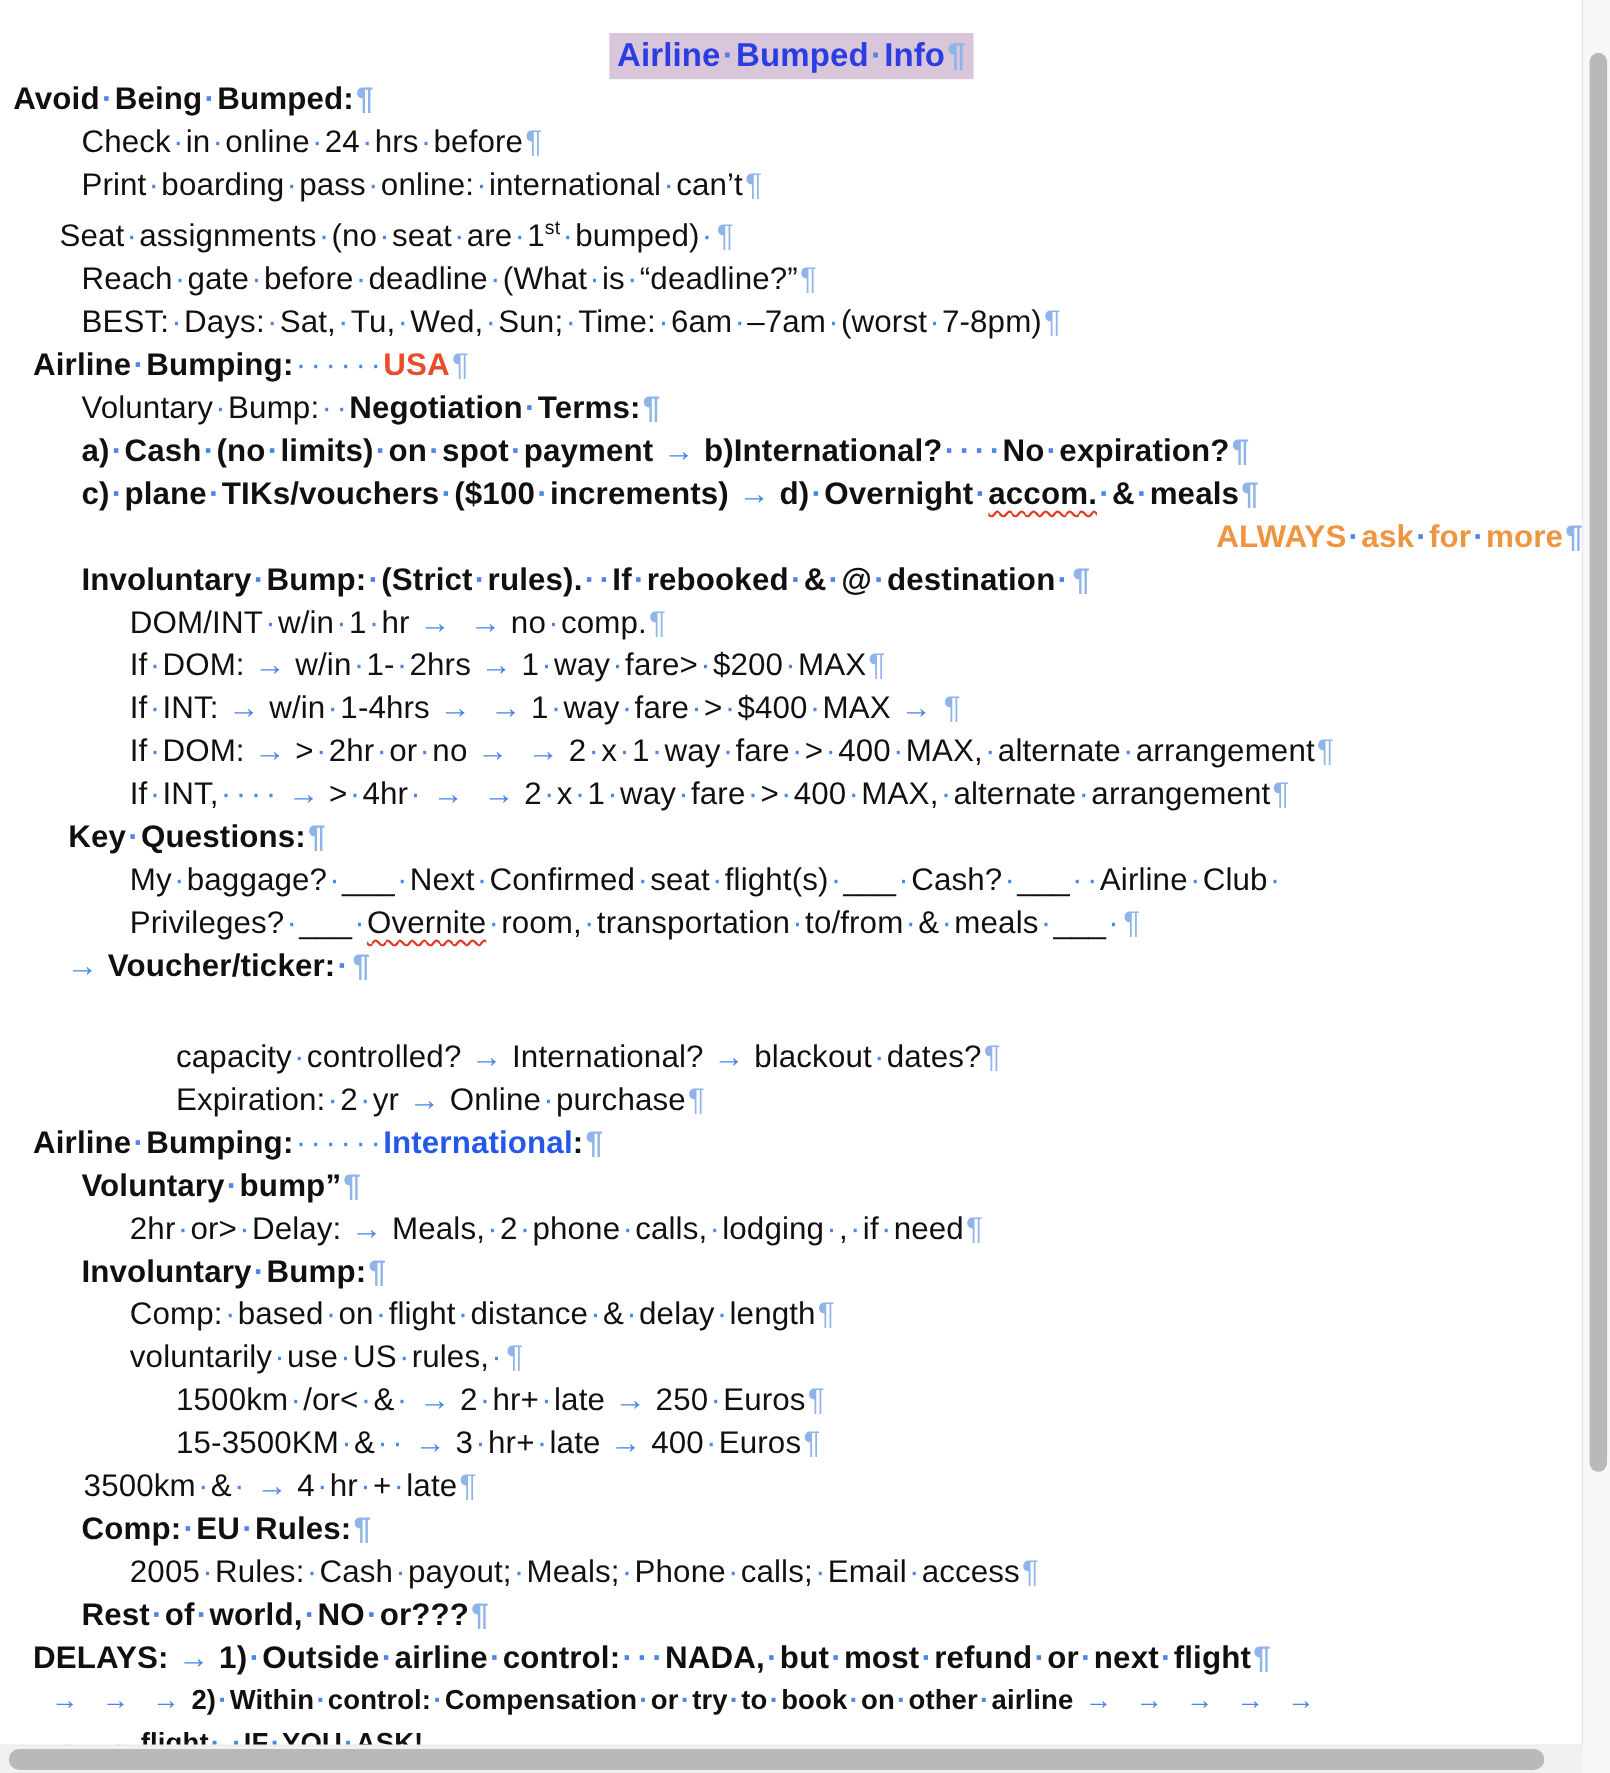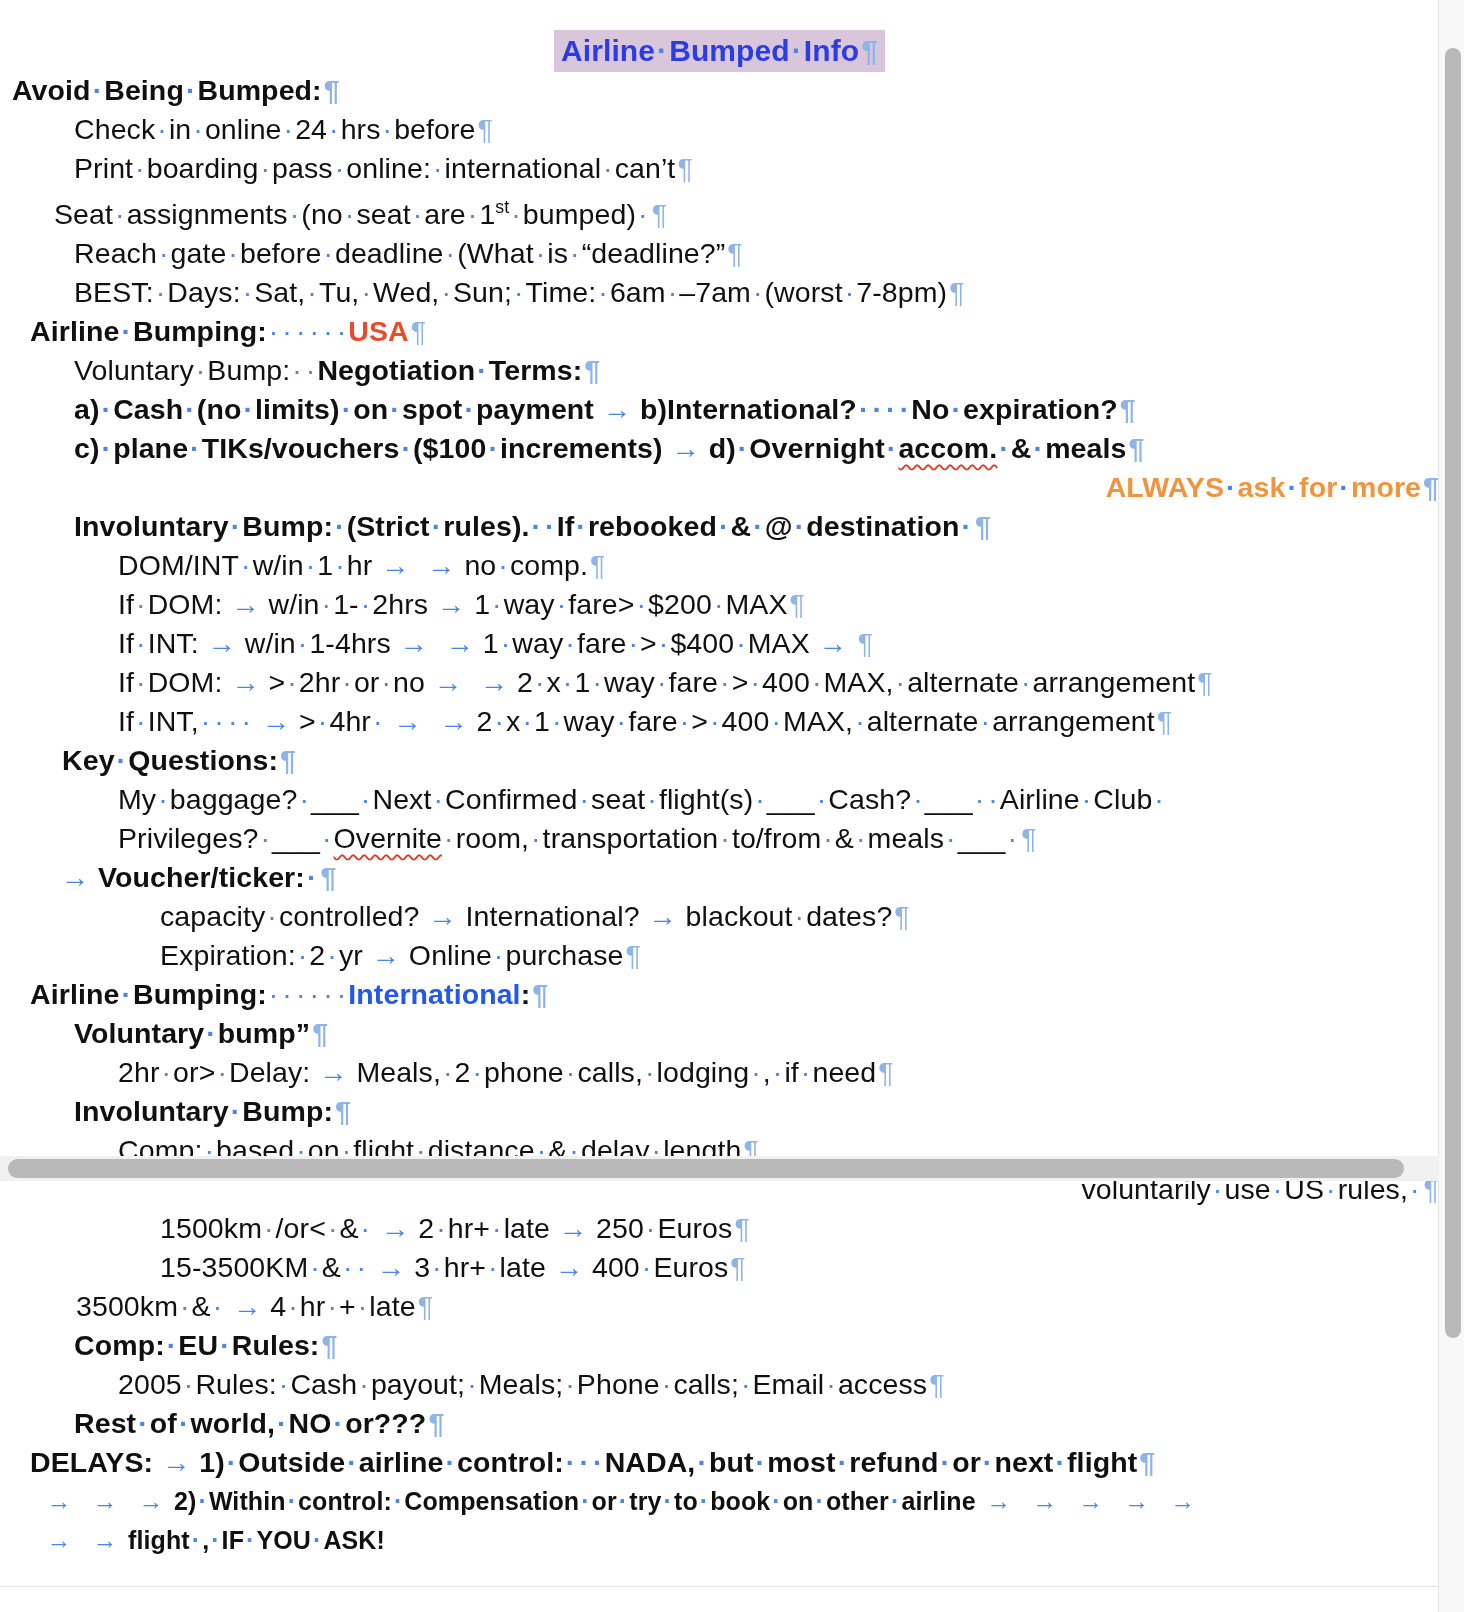--- a/index.html
+++ b/index.html
@@ -1,20 +1,20 @@
 <!DOCTYPE html>
 <html style="--title-blue: #2a3de4; --title-highlight: #d9c6da; --intl-blue: #2458e8; --red: #e84c2b; --orange: #f0953f; --mark-blue: #4a86e8; --pilcrow-blue: #8fb4ea; --squiggle-red: #e03c28;"><head>
 <meta charset="utf-8">
 <style>
   html,body{
     margin:0;padding:0;width:1464px;height:1612px;overflow:hidden;
     background:#ffffff;
     font-family:"Liberation Sans", sans-serif;
   }
-  .window{position:relative;width:1464px;height:1181px;background:#fff;}
+  .window{position:relative;width:1464px;height:1612px;background:#fff;}
   .corner-fragment{
     position:absolute;left:0;top:0;width:44px;height:15px;background:#d0d0d0;
   }
   .page{
     position:absolute;left:0;top:0;width:1439px;height:1586px;background:#fff;
     border-bottom:1px solid #e2e2e2;overflow:hidden;
   }
   .doc{padding-top:31px;}
   .line{
     font-size:28.5px;line-height:39px;color:#101010;white-space:nowrap;
@@ -84,28 +84,28 @@
         <div class="line" style="padding-left: 74px;"><span class="b">Involuntary<span class="mark">·</span>Bump:<span class="mark">·</span>(Strict<span class="mark">·</span>rules).<span class="mark">·</span><span class="mark">·</span>If<span class="mark">·</span>rebooked<span class="mark">·</span>&amp;<span class="mark">·</span>@<span class="mark">·</span>destination<span class="mark">·</span><span class="para">¶</span></span></div>
         <div class="line" style="padding-left: 118px;"><span>DOM/INT<span class="mark">·</span>w/in<span class="mark">·</span>1<span class="mark">·</span>hr<span class="tabmark">→</span><span class="tabmark">→</span>no<span class="mark">·</span>comp.<span class="para">¶</span></span></div>
         <div class="line" style="padding-left: 118px;"><span>If<span class="mark">·</span>DOM:<span class="tabmark">→</span>w/in<span class="mark">·</span>1-<span class="mark">·</span>2hrs<span class="tabmark">→</span>1<span class="mark">·</span>way<span class="mark">·</span>fare&gt;<span class="mark">·</span>$200<span class="mark">·</span>MAX<span class="para">¶</span></span></div>
         <div class="line" style="padding-left: 118px;"><span>If<span class="mark">·</span>INT:<span class="tabmark">→</span>w/in<span class="mark">·</span>1-4hrs<span class="tabmark">→</span><span class="tabmark">→</span>1<span class="mark">·</span>way<span class="mark">·</span>fare<span class="mark">·</span>&gt;<span class="mark">·</span>$400<span class="mark">·</span>MAX<span class="tabmark">→</span><span class="para">¶</span></span></div>
         <div class="line" style="padding-left: 118px;"><span>If<span class="mark">·</span>DOM:<span class="tabmark">→</span>&gt;<span class="mark">·</span>2hr<span class="mark">·</span>or<span class="mark">·</span>no<span class="tabmark">→</span><span class="tabmark">→</span>2<span class="mark">·</span>x<span class="mark">·</span>1<span class="mark">·</span>way<span class="mark">·</span>fare<span class="mark">·</span>&gt;<span class="mark">·</span>400<span class="mark">·</span>MAX,<span class="mark">·</span>alternate<span class="mark">·</span>arrangement<span class="para">¶</span></span></div>
         <div class="line" style="padding-left: 118px;"><span>If<span class="mark">·</span>INT,<span class="mark">·</span><span class="mark">·</span><span class="mark">·</span><span class="mark">·</span><span class="tabmark">→</span>&gt;<span class="mark">·</span>4hr<span class="mark">·</span><span class="tabmark">→</span><span class="tabmark">→</span>2<span class="mark">·</span>x<span class="mark">·</span>1<span class="mark">·</span>way<span class="mark">·</span>fare<span class="mark">·</span>&gt;<span class="mark">·</span>400<span class="mark">·</span>MAX,<span class="mark">·</span>alternate<span class="mark">·</span>arrangement<span class="para">¶</span></span></div>
         <div class="line" style="padding-left: 42px; margin-left: 20px;"><span class="b">Key<span class="mark">·</span>Questions:<span class="para">¶</span></span></div>
         <div class="line" style="padding-left: 118px;"><span>My<span class="mark">·</span>baggage?<span class="mark">·</span>___<span class="mark">·</span>Next<span class="mark">·</span>Confirmed<span class="mark">·</span>seat<span class="mark">·</span>flight(s)<span class="mark">·</span>___<span class="mark">·</span>Cash?<span class="mark">·</span>___<span class="mark">·</span><span class="mark">·</span>Airline<span class="mark">·</span>Club<span class="mark">·</span></span></div>
         <div class="line" style="padding-left: 118px;"><span>Privileges?<span class="mark">·</span>___<span class="mark">·</span></span><span class="sq">Overnite</span><span><span class="mark">·</span>room,<span class="mark">·</span>transportation<span class="mark">·</span>to/from<span class="mark">·</span>&amp;<span class="mark">·</span>meals<span class="mark">·</span>___<span class="mark">·</span><span class="para">¶</span></span></div>
         <div class="line" style="padding-left: 52px;"><span><span class="tabmark">→</span></span><span class="b">Voucher/ticker:<span class="mark">·</span><span class="para">¶</span></span></div>
-        <div class="line" style="padding-left: 160px;"><span>capacity<span class="mark">·</span>controlled?<span class="tabmark">→</span>International?<span class="tabmark">→</span>blackout<span class="mark">·</span>dates?<span class="para">¶</span></span></div>
+        <div class="line" style="padding-left: 160px; margin-top: 44px;"><span>capacity<span class="mark">·</span>controlled?<span class="tabmark">→</span>International?<span class="tabmark">→</span>blackout<span class="mark">·</span>dates?<span class="para">¶</span></span></div>
         <div class="line" style="padding-left: 160px;"><span>Expiration:<span class="mark">·</span>2<span class="mark">·</span>yr<span class="tabmark">→</span>Online<span class="mark">·</span>purchase<span class="para">¶</span></span></div>
         <div class="line" style="padding-left: 30px;"><span class="b">Airline<span class="mark">·</span>Bumping:</span><span><span class="mark">·</span><span class="mark">·</span><span class="mark">·</span><span class="mark">·</span><span class="mark">·</span><span class="mark">·</span></span><span class="bl">International</span><span class="b">:<span class="para">¶</span></span></div>
         <div class="line" style="padding-left: 74px;"><span class="b">Voluntary<span class="mark">·</span>bump”<span class="para">¶</span></span></div>
         <div class="line" style="padding-left: 118px;"><span>2hr<span class="mark">·</span>or&gt;<span class="mark">·</span>Delay:<span class="tabmark">→</span>Meals,<span class="mark">·</span>2<span class="mark">·</span>phone<span class="mark">·</span>calls,<span class="mark">·</span>lodging<span class="mark">·</span>,<span class="mark">·</span>if<span class="mark">·</span>need<span class="para">¶</span></span></div>
         <div class="line" style="padding-left: 74px;"><span class="b">Involuntary<span class="mark">·</span>Bump:<span class="para">¶</span></span></div>
         <div class="line" style="padding-left: 118px;"><span>Comp:<span class="mark">·</span>based<span class="mark">·</span>on<span class="mark">·</span>flight<span class="mark">·</span>distance<span class="mark">·</span>&amp;<span class="mark">·</span>delay<span class="mark">·</span>length<span class="para">¶</span></span></div>
-        <div class="line" style="padding-left: 118px; text-align: right;"><span>voluntarily<span class="mark">·</span>use<span class="mark">·</span>US<span class="mark">·</span>rules,<span class="mark">·</span><span class="para">¶</span></span></div>
+        <div class="line" style="padding-left: 118px;"><span>voluntarily<span class="mark">·</span>use<span class="mark">·</span>US<span class="mark">·</span>rules,<span class="mark">·</span><span class="para">¶</span></span></div>
         <div class="line" style="padding-left: 160px;"><span>1500km<span class="mark">·</span>/or&lt;<span class="mark">·</span>&amp;<span class="mark">·</span><span class="tabmark">→</span>2<span class="mark">·</span>hr+<span class="mark">·</span>late<span class="tabmark">→</span>250<span class="mark">·</span>Euros<span class="para">¶</span></span></div>
         <div class="line" style="padding-left: 160px;"><span>15-3500KM<span class="mark">·</span>&amp;<span class="mark">·</span><span class="mark">·</span><span class="tabmark">→</span>3<span class="mark">·</span>hr+<span class="mark">·</span>late<span class="tabmark">→</span>400<span class="mark">·</span>Euros<span class="para">¶</span></span></div>
         <div class="line" style="padding-left: 76px;"><span>3500km<span class="mark">·</span>&amp;<span class="mark">·</span><span class="tabmark">→</span>4<span class="mark">·</span>hr<span class="mark">·</span>+<span class="mark">·</span>late<span class="para">¶</span></span></div>
         <div class="line" style="padding-left: 74px;"><span class="b">Comp:<span class="mark">·</span>EU<span class="mark">·</span>Rules:<span class="para">¶</span></span></div>
         <div class="line" style="padding-left: 118px;"><span>2005<span class="mark">·</span>Rules:<span class="mark">·</span>Cash<span class="mark">·</span>payout;<span class="mark">·</span>Meals;<span class="mark">·</span>Phone<span class="mark">·</span>calls;<span class="mark">·</span>Email<span class="mark">·</span>access<span class="para">¶</span></span></div>
         <div class="line" style="padding-left: 74px;"><span class="b">Rest<span class="mark">·</span>of<span class="mark">·</span>world,<span class="mark">·</span>NO<span class="mark">·</span>or???<span class="para">¶</span></span></div>
         <div class="line" style="padding-left: 30px;"><span class="b">DELAYS:<span class="tabmark">→</span>1)<span class="mark">·</span>Outside<span class="mark">·</span>airline<span class="mark">·</span>control:<span class="mark">·</span><span class="mark">·</span><span class="mark">·</span>NADA,<span class="mark">·</span>but<span class="mark">·</span>most<span class="mark">·</span>refund<span class="mark">·</span>or<span class="mark">·</span>next<span class="mark">·</span>flight<span class="para">¶</span></span></div>
         <div class="line sm" style="padding-left: 36px;"><span class="b"><span class="tabmark">→</span><span class="tabmark">→</span><span class="tabmark">→</span>2)<span class="mark">·</span>Within<span class="mark">·</span>control:<span class="mark">·</span>Compensation<span class="mark">·</span>or<span class="mark">·</span>try<span class="mark">·</span>to<span class="mark">·</span>book<span class="mark">·</span>on<span class="mark">·</span>other<span class="mark">·</span>airline<span class="tabmark">→</span><span class="tabmark">→</span><span class="tabmark">→</span><span class="tabmark">→</span><span class="tabmark">→</span></span></div>
         <div class="line sm" style="padding-left: 36px;"><span class="b"><span class="tabmark">→</span><span class="tabmark">→</span>flight<span class="mark">·</span>,<span class="mark">·</span>IF<span class="mark">·</span>YOU<span class="mark">·</span>ASK!</span></div>
       </div>

